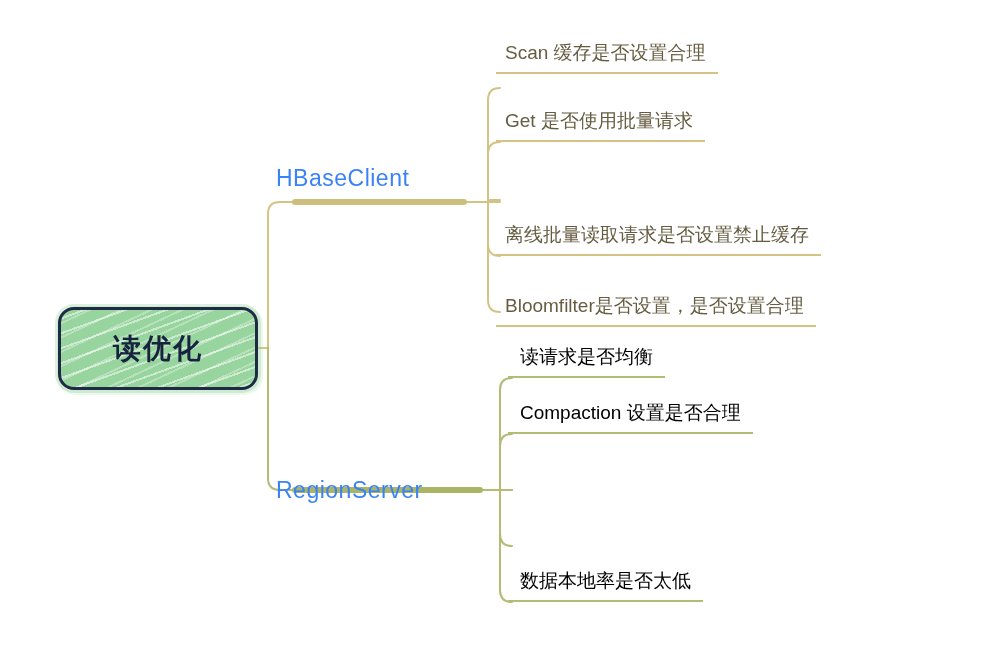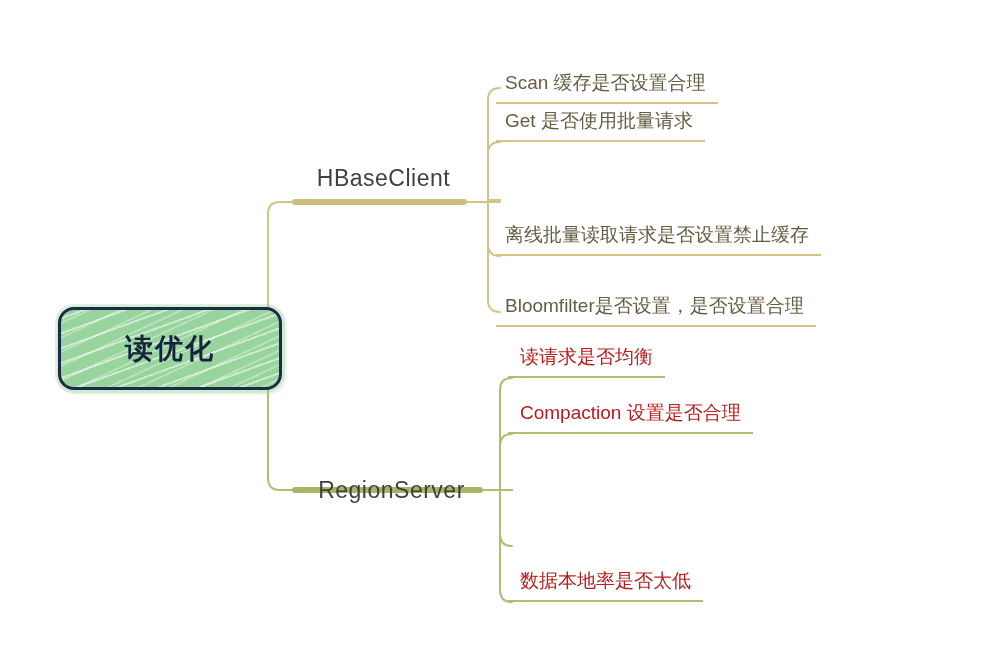--- a/index.html
+++ b/index.html
@@ -12,66 +12,66 @@
     overflow: hidden;
   }
   svg.connectors {
     position: absolute;
     left: 0; top: 0;
     width: 1000px; height: 651px;
   }
   .root-node {
     position: absolute;
     left: 58px; top: 307px;
-    width: 224px; height: 83px;
+    width: 200px; height: 83px;
     box-sizing: border-box;
     border: 3px solid #1f2a46;
     border-radius: 16px;
     background-color: #97d49e;
     background-image:
       repeating-linear-gradient(160deg, rgba(255,255,255,0) 0 7px, rgba(255,255,255,0.50) 7px 9px, rgba(255,255,255,0) 9px 14px),
       repeating-linear-gradient(155deg, rgba(255,255,255,0) 0 11px, rgba(255,255,255,0.30) 11px 13px);
     box-shadow: 0 0 0 3px rgba(151,212,158,0.35), 2px 2px 0 3px rgba(151,212,158,0.18);
     display: flex;
     align-items: center;
     justify-content: center;
     font-size: 28px;
     font-weight: bold;
     color: #17223e;
     letter-spacing: 2px;
   }
   .branch-label {
     position: absolute;
-    left: 296px;
+    left: 276px;
     box-sizing: border-box;
-    text-align: center;
+    text-align: left;
     font-size: 23px;
-    color: #404040;
+    color: #3b82f6;
     line-height: 30px;
     padding-bottom: 9px;
     letter-spacing: 0.5px;
   }
   .branch-label.b1 { top: 163px; width: 175px; }
   .branch-label.b2 { top: 451px; width: 191px; margin-top: 24px; }
   .leaf {
     position: absolute;
     display: inline-block;
     box-sizing: border-box;
     font-size: 19px;
     line-height: 28px;
     padding: 0 12px 5px 9px;
     white-space: nowrap;
     border-bottom-style: solid;
     border-bottom-width: 2px;
   }
   .leaf.b1 { left: 496px; color: #655d42; border-bottom-color: #d5c386; }
-  .leaf.b2 { left: 508px; color: #b91c1c; border-bottom-color: #b4bb74; }
+  .leaf.b2 { left: 508px; color: #000000; border-bottom-color: #b4bb74; }
   .leaf.b1 { padding-left: 9px; }
   .leaf.b2 { padding-left: 12px; }
-  .l1-1 { top: 69px; }
+  .l1-1 { top: 39px; }
   .l1-2 { top: 107px; }
   .l1-3 { top: 165px; }
   .l1-4 { top: 221px; }
   .l1-5 { top: 292px; }
   .l2-1 { top: 343px; }
   .l2-2 { top: 399px; }
   .l2-3 { top: 455px; }
   .l2-4 { top: 511px; }
   .l2-5 { top: 567px; }
 </style>

